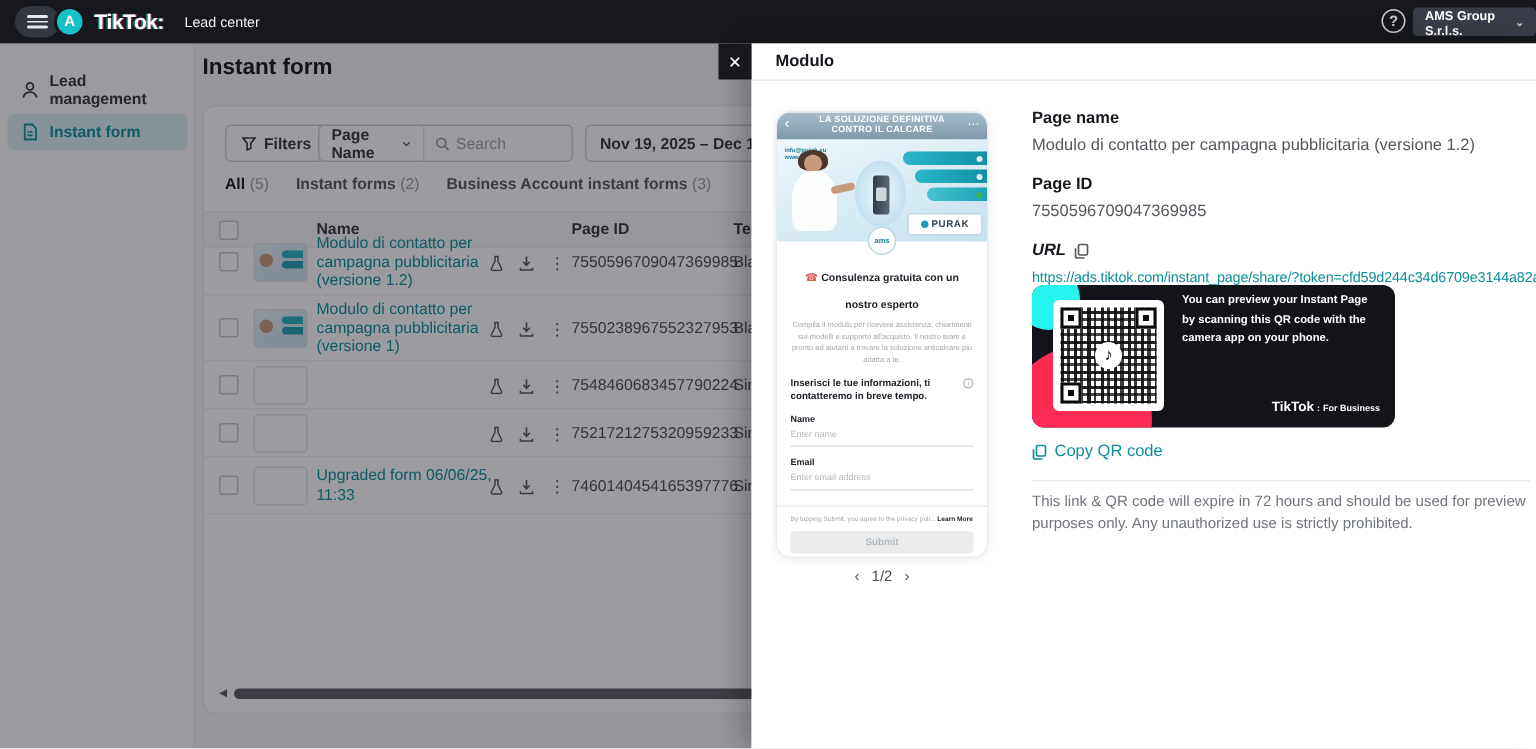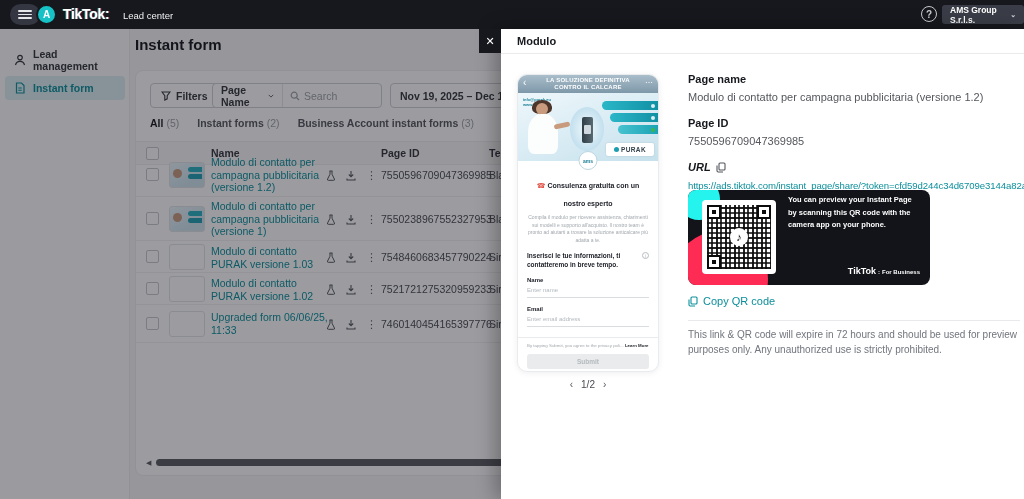--- a/index.html
+++ b/index.html
@@ -268,21 +268,20 @@
           </span>
         <span class="kebab">⋮</span>
       </div>
       <div class="col-pid" style="top:16px;">7550238967552327953</div>
       <div class="col-tpl" style="top:16px;">Blan</div>
     </div>
 
     <div class="trow" style="top:170px; height:32px;">
       <div class="cb" style="top:9px;"></div>
       <div class="thumb" style="top:3px;"></div>
-      <div class="col-name name-link" style="top:4px;">Modulo di contatto PURAK versione 1.03</div>
       <div class="row-icons" style="top:10px;">
         <span>
             <svg width="10" height="11" viewBox="0 0 10 11">
               <path d="M3.5 1h3M4 1v3.2L1.6 9a.9.9 0 0 0 .8 1.3h5.2A.9.9 0 0 0 8.4 9L6 4.2V1" fill="none" stroke="#55575e" stroke-width="1"></path>
             </svg>
           </span>
         <span>
             <svg width="10" height="11" viewBox="0 0 10 11">
               <path d="M5 1v5.5M2.8 4.5L5 6.8l2.2-2.3" fill="none" stroke="#55575e" stroke-width="1.1"></path>
               <path d="M1 8.5V10h8V8.5" fill="none" stroke="#55575e" stroke-width="1.1"></path>
@@ -290,21 +289,20 @@
           </span>
         <span class="kebab">⋮</span>
       </div>
       <div class="col-pid" style="top:10px;">7548460683457790224</div>
       <div class="col-tpl" style="top:10px;">Sim</div>
     </div>
 
     <div class="trow" style="top:202px; height:32px;">
       <div class="cb" style="top:9px;"></div>
       <div class="thumb" style="top:3px;"></div>
-      <div class="col-name name-link" style="top:4px;">Modulo di contatto PURAK versione 1.02</div>
       <div class="row-icons" style="top:10px;">
         <span>
             <svg width="10" height="11" viewBox="0 0 10 11">
               <path d="M3.5 1h3M4 1v3.2L1.6 9a.9.9 0 0 0 .8 1.3h5.2A.9.9 0 0 0 8.4 9L6 4.2V1" fill="none" stroke="#55575e" stroke-width="1"></path>
             </svg>
           </span>
         <span>
             <svg width="10" height="11" viewBox="0 0 10 11">
               <path d="M5 1v5.5M2.8 4.5L5 6.8l2.2-2.3" fill="none" stroke="#55575e" stroke-width="1.1"></path>
               <path d="M1 8.5V10h8V8.5" fill="none" stroke="#55575e" stroke-width="1.1"></path>

